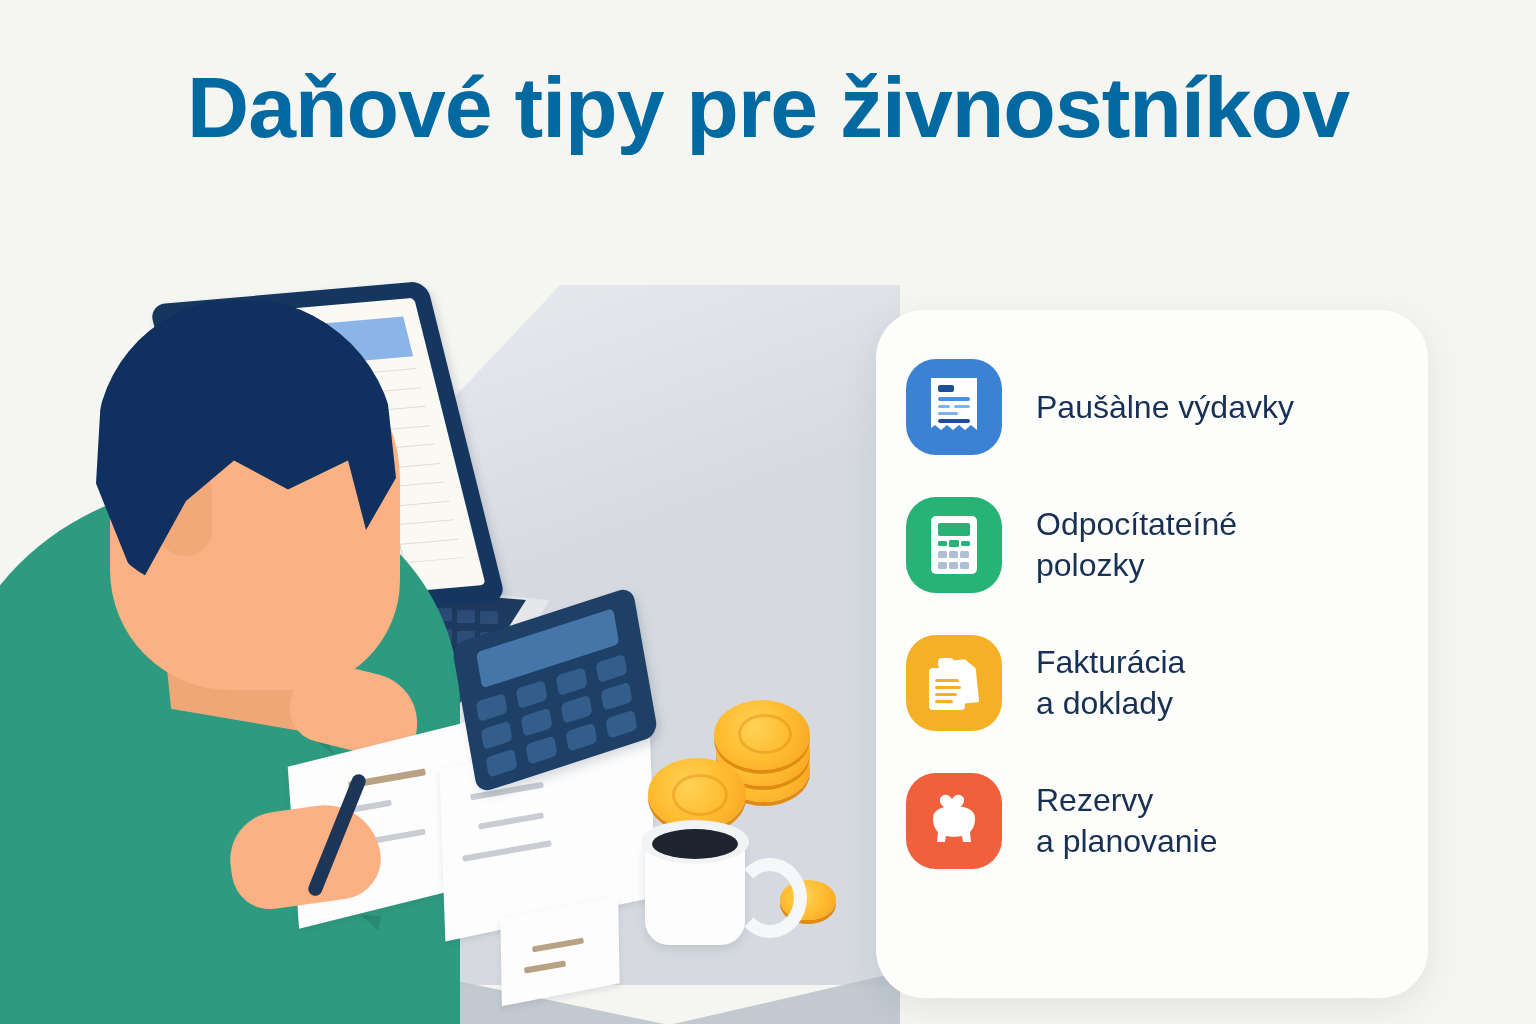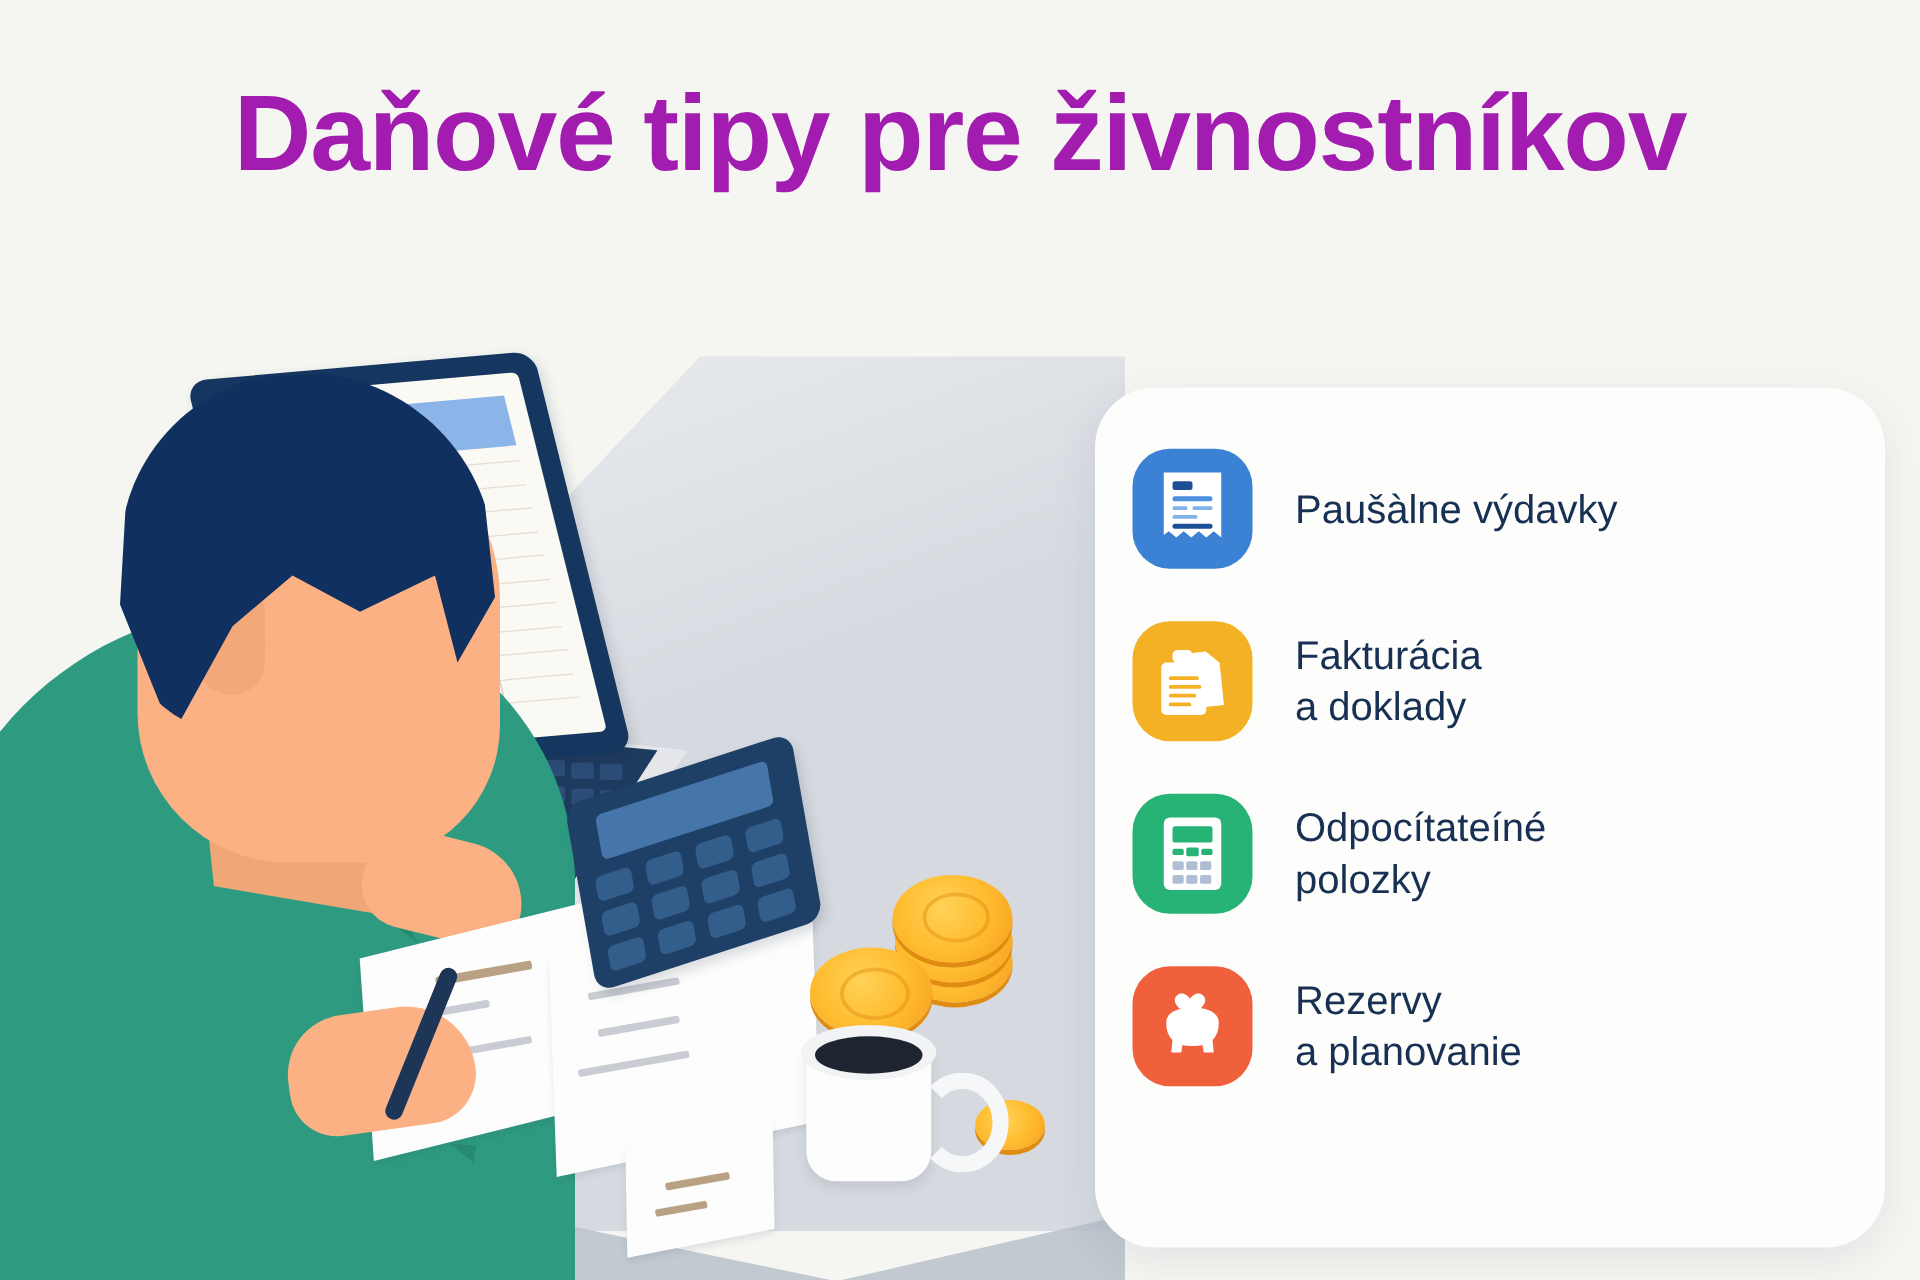--- a/index.html
+++ b/index.html
@@ -9,21 +9,21 @@
     font-family:"Liberation Sans", sans-serif;
     position:relative;
   }
   #stage{position:relative;width:1536px;height:1024px;}
 
   
   .title{
     position:absolute;left:0;top:62px;width:1536px;
     text-align:center;
     font-size:86px;font-weight:700;letter-spacing:-1px;
-    color:#a21caf;line-height:1.05;
+    color:#0369a1;line-height:1.05;
     white-space:nowrap;
   }
   .subtitle{
     position:absolute;left:0;top:198px;width:1536px;
     text-align:center;
     font-size:45px;font-weight:400;
     color:#1d3a5c;line-height:1.1;
     white-space:nowrap;
   }
 
@@ -195,21 +195,21 @@
   .cup-coffee{position:absolute;left:652px;top:559px;width:86px;height:30px;background:#1e2430;border-radius:50%;}
   .cup-handle{position:absolute;left:733px;top:588px;width:48px;height:54px;border:13px solid #f6f7f8;border-left-color:transparent;border-radius:50%;}
 
   
   .paper{position:absolute;background:#fdfdfd;box-shadow:0 3px 6px rgba(60,70,90,.12);}
   .pline{position:absolute;background:#c9ccd2;border-radius:2px;}
   .pline.tan{background:#b9a284;}
 
   
   .card{
-    position:absolute;left:876px;top:310px;width:632px;height:688px;
+    position:absolute;left:876px;top:310px;width:552px;height:688px;
     background:#fdfdfb;border-radius:48px;
     box-shadow:0 10px 34px rgba(60,70,90,.10);
   }
   .list{position:absolute;left:30px;top:28px;width:500px;}
   .item{
     display:flex;align-items:center;gap:34px;
     height:138px;
   }
   .ic{
     width:96px;height:96px;flex:0 0 96px;
@@ -407,56 +407,56 @@
             <rect x="11" y="29" width="12" height="3" rx="1.5" fill="#7fb2e8"></rect>
             <rect x="27" y="29" width="16" height="3" rx="1.5" fill="#7fb2e8"></rect>
             <rect x="11" y="36" width="20" height="3" rx="1.5" fill="#7fb2e8"></rect>
             <rect x="11" y="43" width="32" height="4" rx="2" fill="#1c4f96"></rect>
           </svg>
         </div>
         <div class="ilabel">Paušàlne výdavky</div>
       </div>
 
       <div class="item">
-        <div class="ic" style="background:#f5b125;">
-          <svg width="58" height="62" viewBox="0 0 58 62" aria-hidden="true">
-            <path d="M10 12h26l10 10v34H10z" fill="#ffffff" transform="translate(6,-4) rotate(-6 28 34)"></path>
-            <rect x="4" y="16" width="36" height="42" rx="4" fill="#ffffff"></rect>
-            <rect x="13" y="6" width="16" height="10" rx="4" fill="#ffffff"></rect>
-            <rect x="10" y="27" width="24" height="3" rx="1.5" fill="#f5b125"></rect>
-            <rect x="10" y="34" width="26" height="3" rx="1.5" fill="#f5b125"></rect>
-            <rect x="10" y="41" width="22" height="3" rx="1.5" fill="#f5b125"></rect>
-            <rect x="10" y="48" width="18" height="3" rx="1.5" fill="#f5b125"></rect>
-          </svg>
-        </div>
-        <div class="ilabel">Fakturácia
-a doklady</div>
-      </div>
-
-      <div class="item">
         <div class="ic" style="background:#27b276;">
           <svg width="50" height="62" viewBox="0 0 50 62" aria-hidden="true">
             <rect x="2" y="2" width="46" height="58" rx="5" fill="#ffffff"></rect>
             <rect x="9" y="9" width="32" height="13" rx="2" fill="#27b276"></rect>
             <rect x="9" y="27" width="9" height="5" rx="1.5" fill="#27b276"></rect>
             <rect x="20" y="26" width="10" height="7" rx="1.5" fill="#27b276"></rect>
             <rect x="32" y="27" width="9" height="5" rx="1.5" fill="#27b276"></rect>
             <rect x="9" y="37" width="9" height="7" rx="1.5" fill="#aebfd4"></rect>
             <rect x="20" y="37" width="9" height="7" rx="1.5" fill="#aebfd4"></rect>
             <rect x="31" y="37" width="9" height="7" rx="1.5" fill="#aebfd4"></rect>
             <rect x="9" y="48" width="9" height="7" rx="1.5" fill="#aebfd4"></rect>
             <rect x="20" y="48" width="9" height="7" rx="1.5" fill="#aebfd4"></rect>
             <rect x="31" y="48" width="9" height="7" rx="1.5" fill="#aebfd4"></rect>
           </svg>
         </div>
         <div class="ilabel">Odpocítateíné
 polozky</div>
       </div>
 
       <div class="item">
+        <div class="ic" style="background:#f5b125;">
+          <svg width="58" height="62" viewBox="0 0 58 62" aria-hidden="true">
+            <path d="M10 12h26l10 10v34H10z" fill="#ffffff" transform="translate(6,-4) rotate(-6 28 34)"></path>
+            <rect x="4" y="16" width="36" height="42" rx="4" fill="#ffffff"></rect>
+            <rect x="13" y="6" width="16" height="10" rx="4" fill="#ffffff"></rect>
+            <rect x="10" y="27" width="24" height="3" rx="1.5" fill="#f5b125"></rect>
+            <rect x="10" y="34" width="26" height="3" rx="1.5" fill="#f5b125"></rect>
+            <rect x="10" y="41" width="22" height="3" rx="1.5" fill="#f5b125"></rect>
+            <rect x="10" y="48" width="18" height="3" rx="1.5" fill="#f5b125"></rect>
+          </svg>
+        </div>
+        <div class="ilabel">Fakturácia
+a doklady</div>
+      </div>
+
+      <div class="item">
         <div class="ic" style="background:#f0603c;">
           <svg width="56" height="58" viewBox="0 0 56 58" aria-hidden="true">
             <path d="M16 4c4-3 8 0 10 3 2-3 6-6 10-3 4 3 2 8-2 11H18c-4-3-6-8-2-11z" fill="#ffffff"></path>
             <path d="M7 26c0-8 9-12 21-12s21 4 21 12c0 7-2 11-5 14l1 10h-8l-1-6c-2 .5-5 .8-8 .8s-6-.3-8-.8l-1 6h-8l1-10c-3-3-5-7-5-14z" fill="#ffffff"></path>
           </svg>
         </div>
         <div class="ilabel">Rezervy
 a planovanie</div>
       </div>
 

